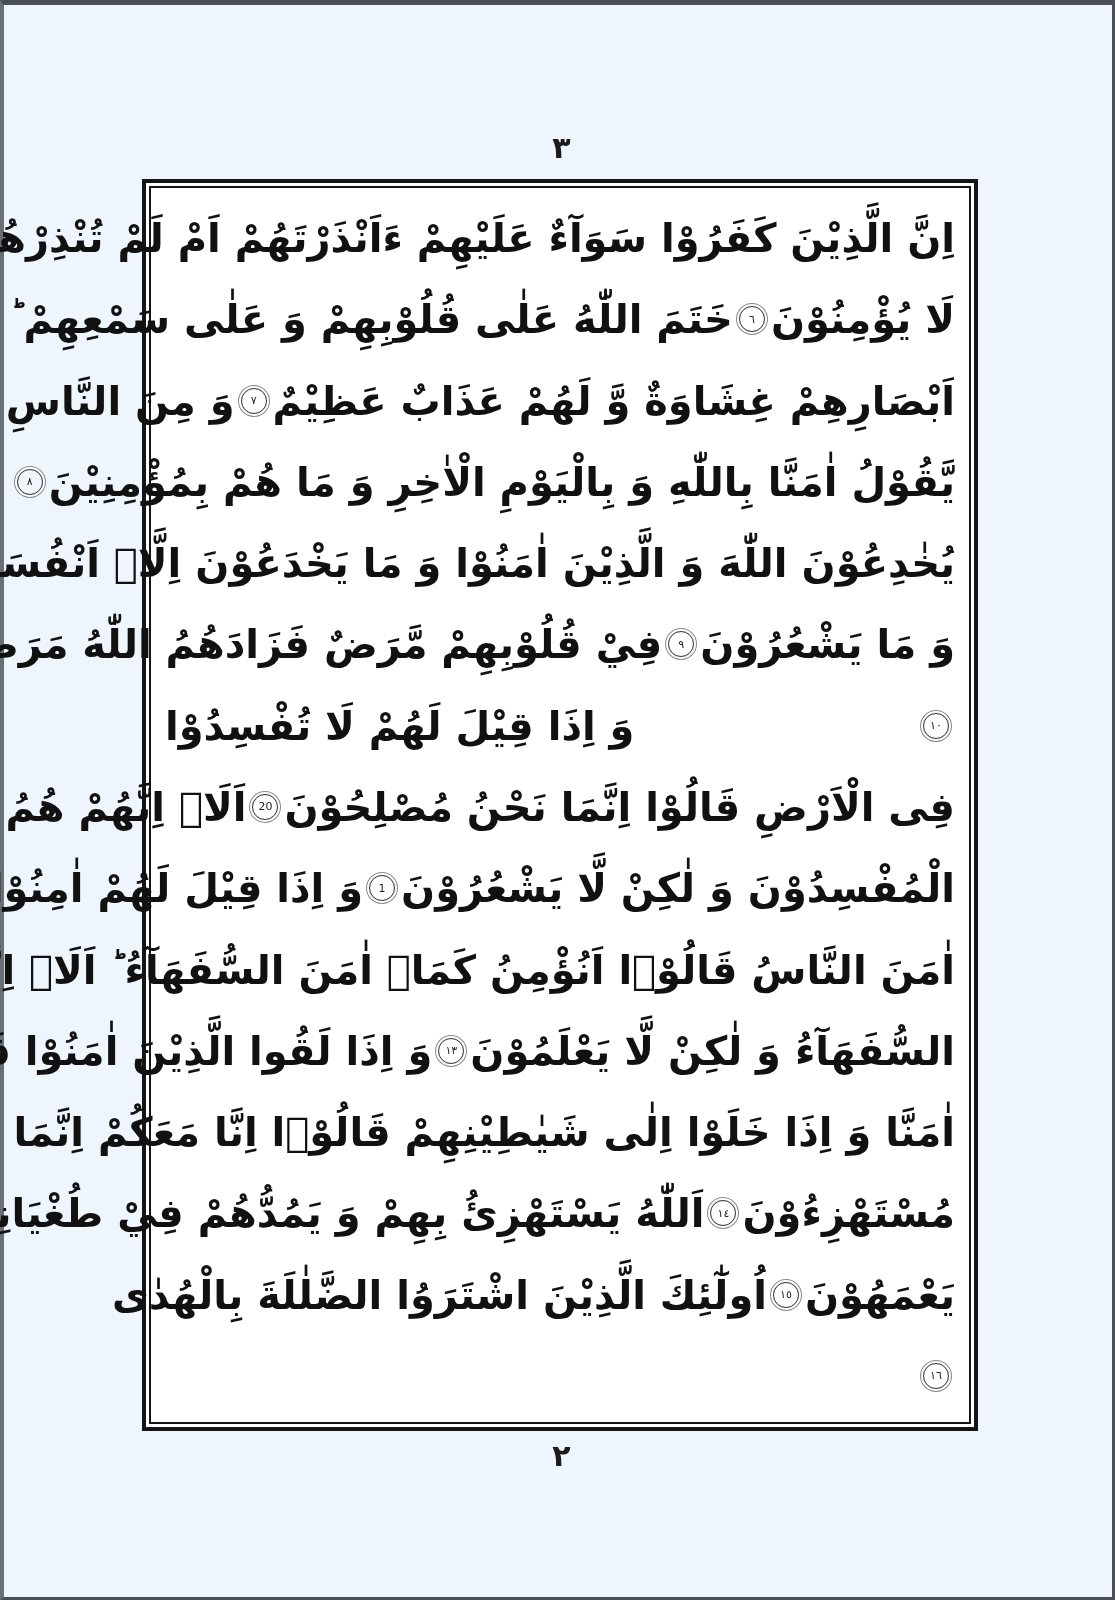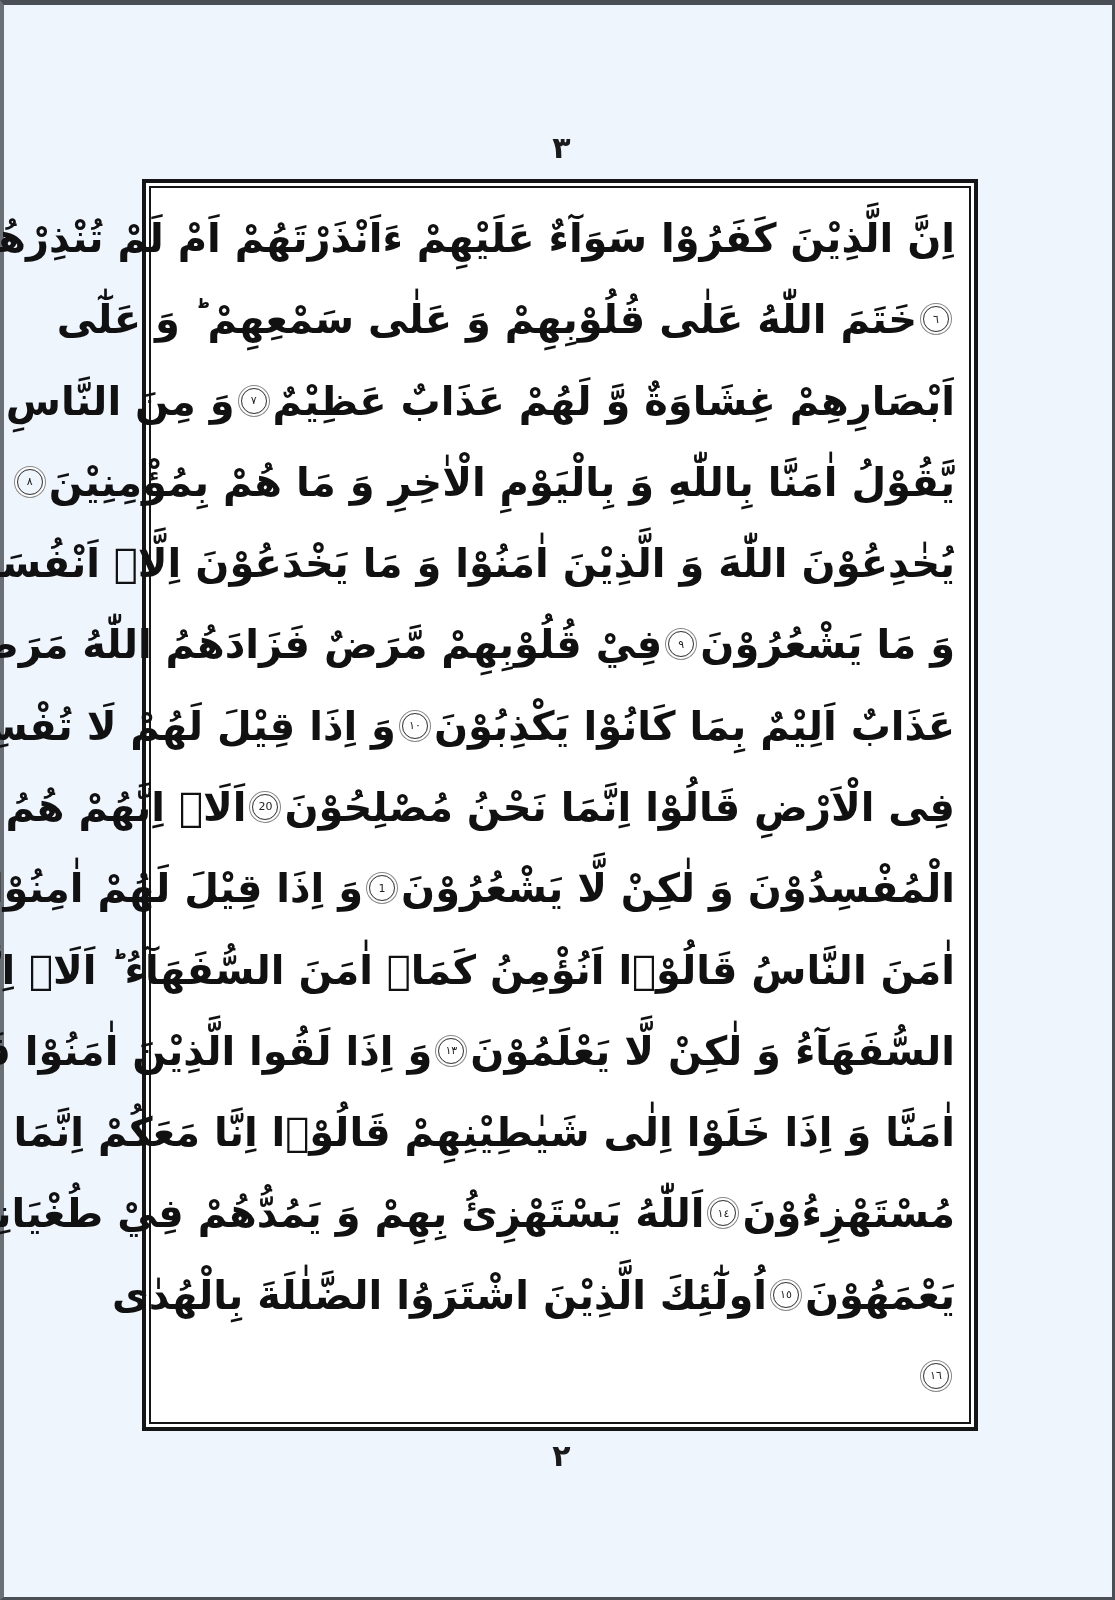--- a/index.html
+++ b/index.html
@@ -116,20 +116,21 @@
 
   <div class="frame-outer">
     <div class="frame-inner">
       <div class="text-block">
 
         <div class="line">
           <span class="seg">اِنَّ الَّذِيْنَ كَفَرُوْا سَوَآءٌ عَلَيْهِمْ ءَاَنْذَرْتَهُمْ اَمْ لَمْ تُنْذِرْهُمْ</span>
         </div>
 
         <div class="line">
+          <span class="seg">لَا يُؤْمِنُوْنَ</span>
           <span class="ayah-marker">٦</span>
           <span class="seg">خَتَمَ اللّٰهُ عَلٰى قُلُوْبِهِمْ وَ عَلٰى سَمْعِهِمْ ؕ وَ عَلٰٓى</span>
         </div>
 
         <div class="line">
           <span class="seg">اَبْصَارِهِمْ غِشَاوَةٌ وَّ لَهُمْ عَذَابٌ عَظِيْمٌ</span>
           <span class="ayah-marker">٧</span>
           <span class="seg">وَ مِنَ النَّاسِ مَنْ</span>
         </div>
 
@@ -142,21 +143,20 @@
           <span class="seg">يُخٰدِعُوْنَ اللّٰهَ وَ الَّذِيْنَ اٰمَنُوْا وَ مَا يَخْدَعُوْنَ اِلَّاۤ اَنْفُسَهُمْ</span>
         </div>
 
         <div class="line">
           <span class="seg">وَ مَا يَشْعُرُوْنَ</span>
           <span class="ayah-marker">٩</span>
           <span class="seg">فِيْ قُلُوْبِهِمْ مَّرَضٌ فَزَادَهُمُ اللّٰهُ مَرَضًا وَ لَهُمْ</span>
         </div>
 
         <div class="line">
-          <span class="seg">عَذَابٌ اَلِيْمٌ بِمَا كَانُوْا يَكْذِبُوْنَ</span>
           <span class="ayah-marker">١٠</span>
           <span class="seg">وَ اِذَا قِيْلَ لَهُمْ لَا تُفْسِدُوْا</span>
         </div>
 
         <div class="line">
           <span class="seg">فِى الْاَرْضِ قَالُوْا اِنَّمَا نَحْنُ مُصْلِحُوْنَ</span>
           <span class="ayah-marker">20</span>
           <span class="seg">اَلَاۤ اِنَّهُمْ هُمُ</span>
         </div>
 

